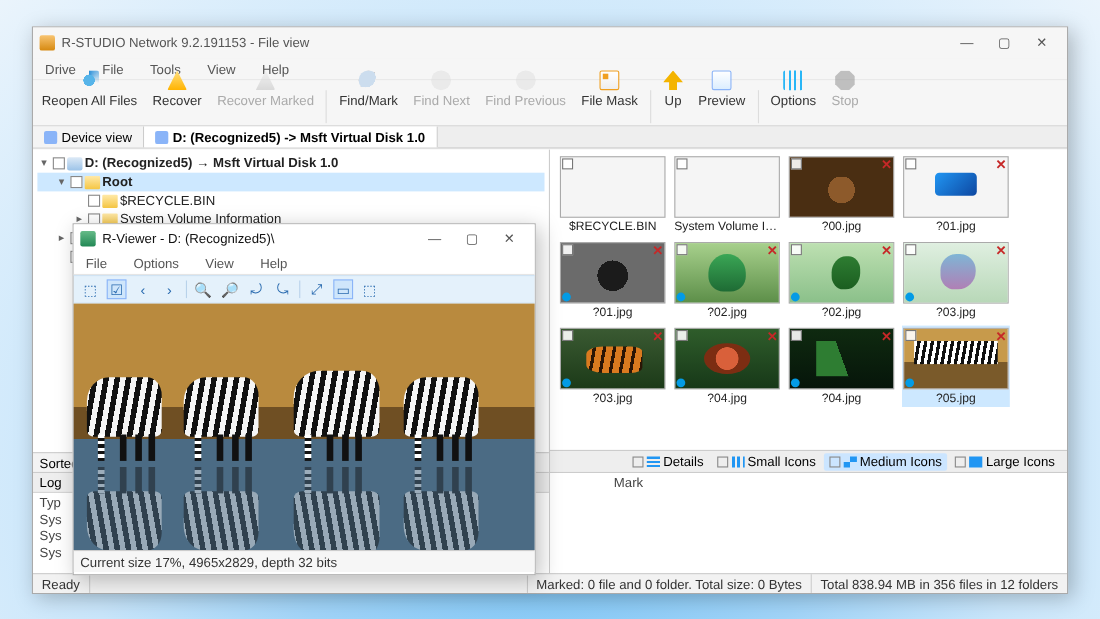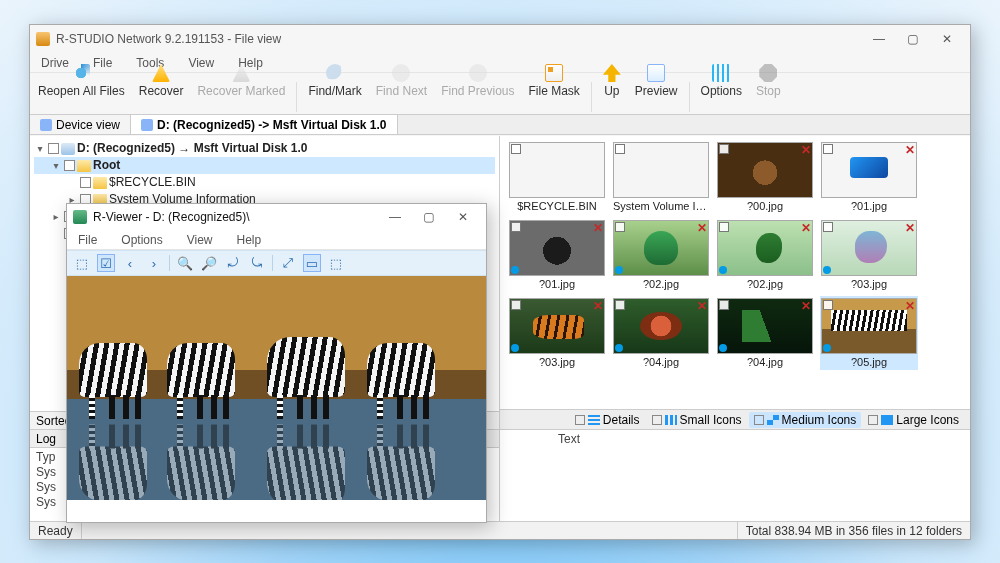--- a/index.html
+++ b/index.html
@@ -360,28 +360,29 @@
             <span class="vm-ico vi-md"></span>
             <span>Medium Icons</span>
           </div>
           <div class="vm">
             <span class="ck2"></span>
             <span class="vm-ico vi-lg"></span>
             <span>Large Icons</span>
           </div>
         </div>
       <div class="right-lower">
-        <div style="color:#444;margin-left:50px">Text</div>
+        <div style="color:#444;margin-left:50px">Mark</div>
       </div>
     </div>
   </div>
 
   <div class="statusbar">
     <div class="cell">Ready</div>
     <div class="cell grow"></div>
+    <div class="cell">Marked: 0 file and 0 folder. Total size: 0 Bytes</div>
     <div class="cell">Total 838.94 MB in 356 files in 12 folders</div>
   </div>
 </div>
 
 <div class="window viewer-window">
   <div class="titlebar">
     <span class="app-icon" style="background:linear-gradient(#6b8,#285)"></span>
     <span>R-Viewer - D: (Recognized5)\</span>
     <span class="spacer"></span>
     <span class="winbtn">—</span>
@@ -414,13 +415,16 @@
     <div class="zebra z2"></div>
     <div class="zebra z3"></div>
     <div class="zebra z4"></div>
     <div class="refl">
       <div class="zebra z1"></div>
         <div class="zebra z2"></div>
         <div class="zebra z3"></div>
         <div class="zebra z4"></div>
     </div>
   </div>
+  <div class="viewer-status">
+    <span>Current size 17%, 4965x2829, depth 32 bits</span>
+  </div>
 </div>
 
 </body></html>

